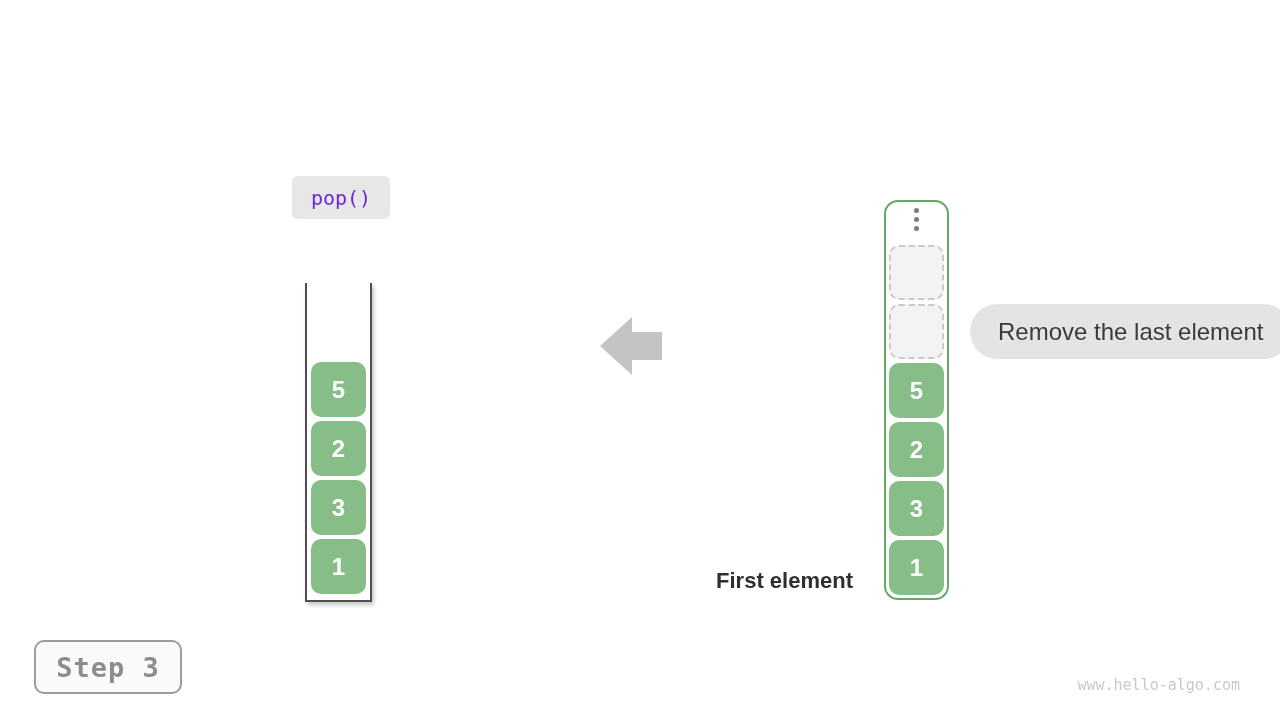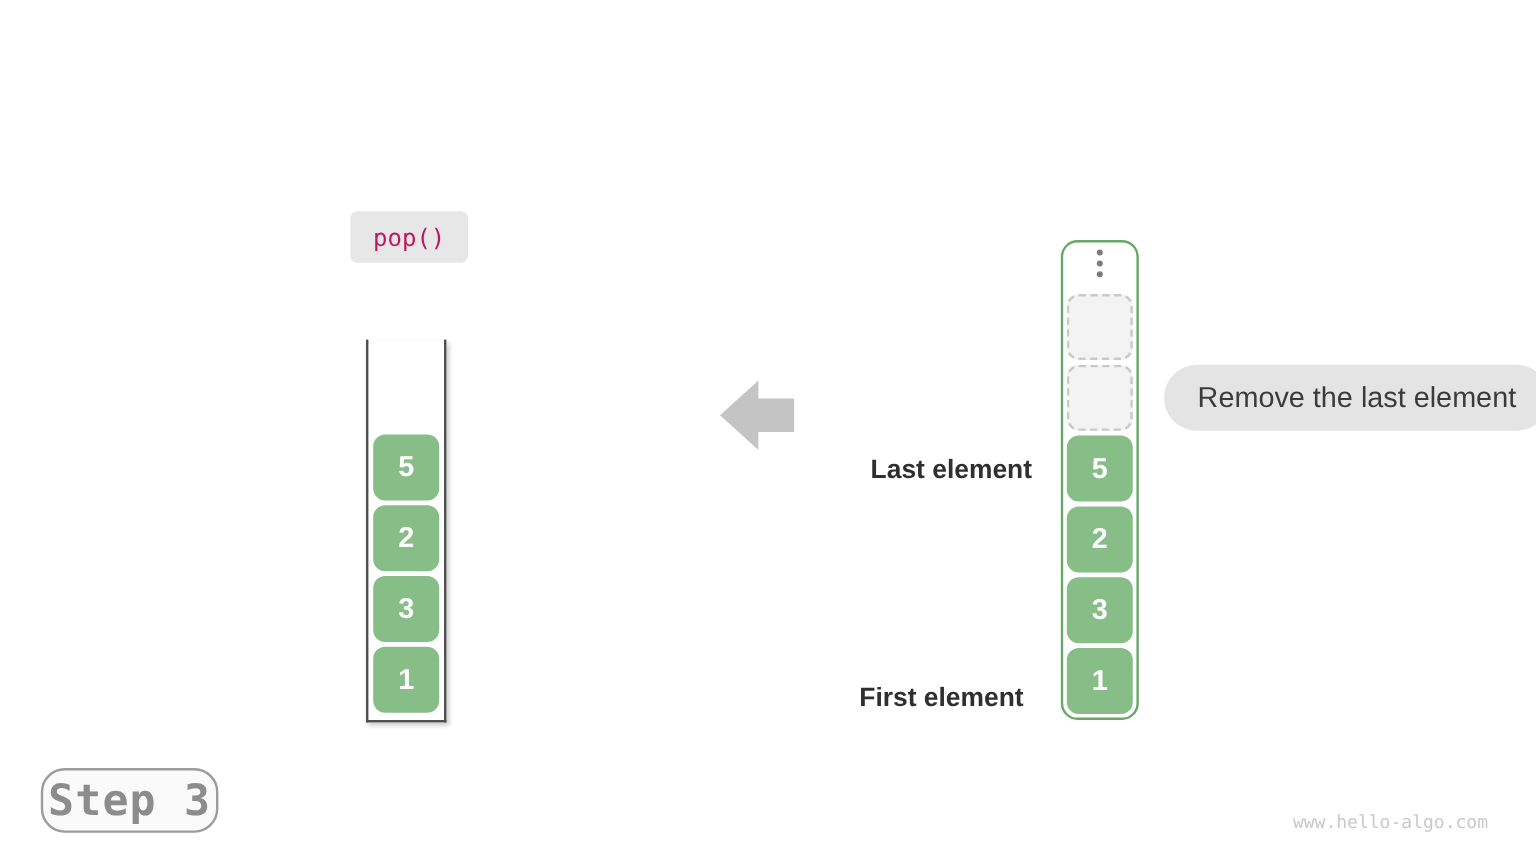--- a/index.html
+++ b/index.html
@@ -16,21 +16,21 @@
   
   .op-label {
     position: absolute;
     left: 292px; top: 176px;
     width: 98px; height: 43px;
     background: var(--operation-bg, #e7e7e7);
     border-radius: 6px;
     display: flex; align-items: center; justify-content: center;
     font-family: "DejaVu Sans Mono", monospace;
     font-size: 20px;
-    color: #be185d;
+    color: #6d28d9;
   }
 
   
   .stack-frame-left {
     position: absolute;
     left: 305px; top: 283px;
     width: 67px; height: 319px;
     border-left: 2px solid var(--frame-dark, #4f4f4f);
     border-right: 2px solid var(--frame-dark, #4f4f4f);
     border-bottom: 2px solid var(--frame-dark, #4f4f4f);
@@ -121,25 +121,25 @@
     font-size: 24px;
     color: #3b3b3b;
     white-space: nowrap;
   }
 
   .step-box {
     position: absolute;
     left: 34px; top: 640px;
     width: 148px; height: 54px;
     border: 2px solid #9c9c9c;
-    border-radius: 20px;
+    border-radius: 10px;
     background: #fafafa;
     display: flex; align-items: center; justify-content: center;
     font-family: "DejaVu Sans Mono", monospace;
-    font-size: 36px; font-weight: bold;
+    font-size: 27px; font-weight: bold;
     letter-spacing: 1px;
     color: var(--step-text, #8c8c8c);
   }
 
   .watermark {
     position: absolute;
     right: 40px; top: 676px;
     font-family: "DejaVu Sans Mono", monospace;
     font-size: 15px;
     color: var(--watermark-text, #c9c9c9);
@@ -153,21 +153,20 @@
   <div class="op-label">pop()</div>
 
   <div class="stack-frame-left">
     <div style="display:contents"><div class="cell green">5</div><div class="cell green">2</div><div class="cell green">3</div><div class="cell green">1</div></div>
   </div>
 
   <svg class="arrow-left" viewBox="0 0 62 58">
     <polygon points="0,29 32,0 32,15 62,15 62,43 32,43 32,58" fill="#c4c4c4"></polygon>
   </svg>
 
-  <div class="lbl-last">Last element</div>
 
 
   <div class="lbl-first">First element</div>
 
   <div class="stack-frame-right">
     <div class="dots">
       <i></i>
       <i></i>
       <i></i>
     </div>

